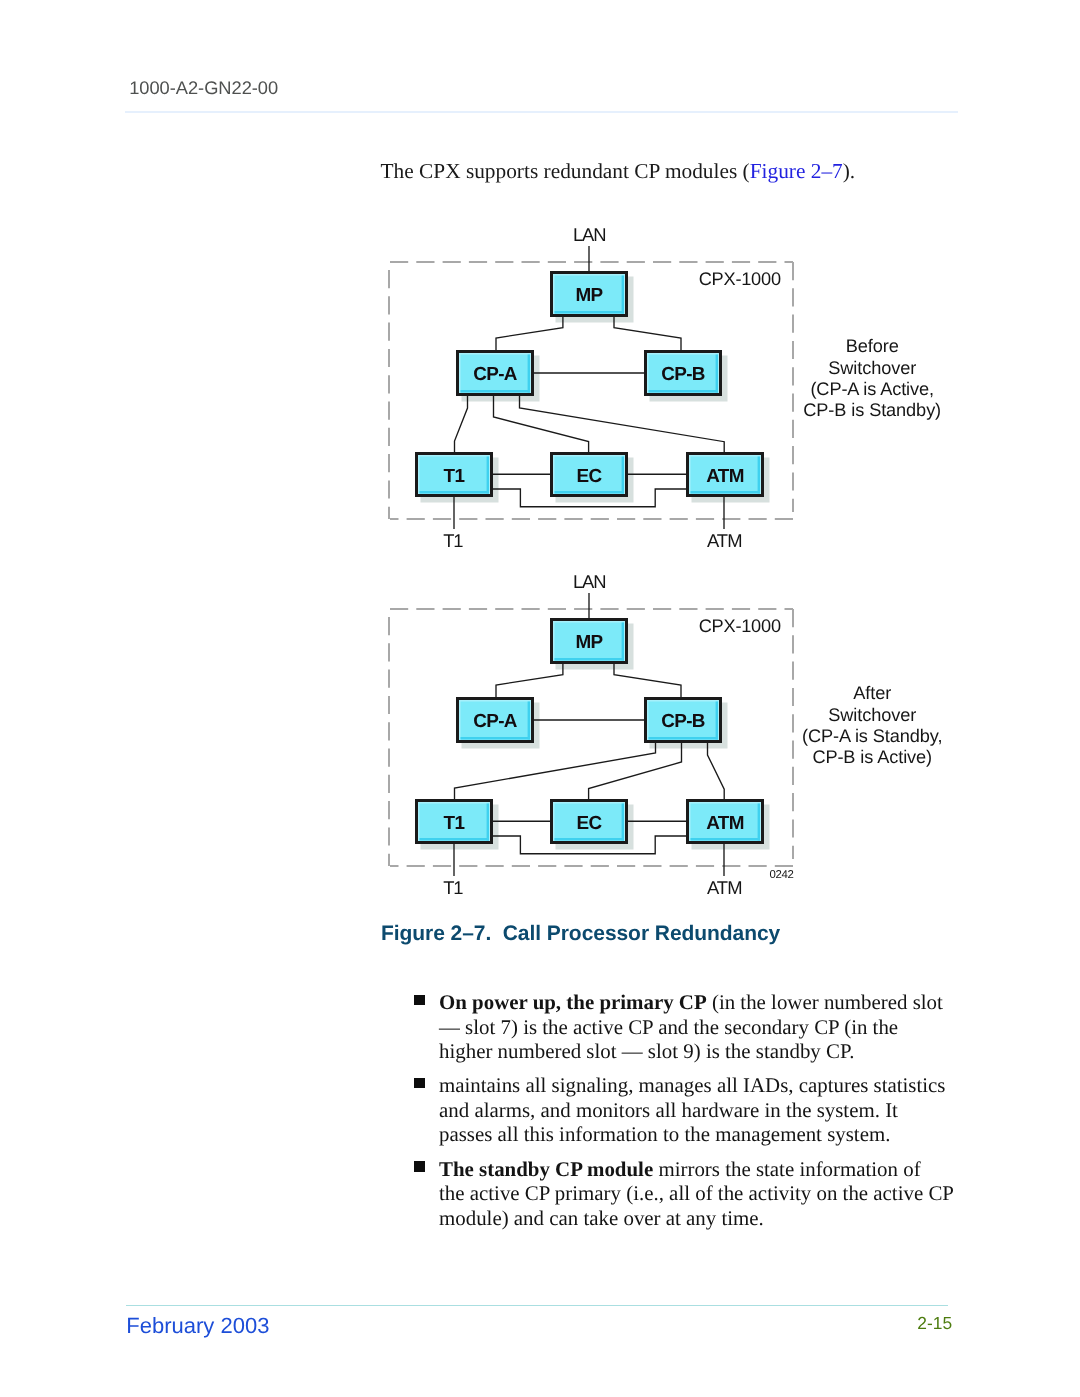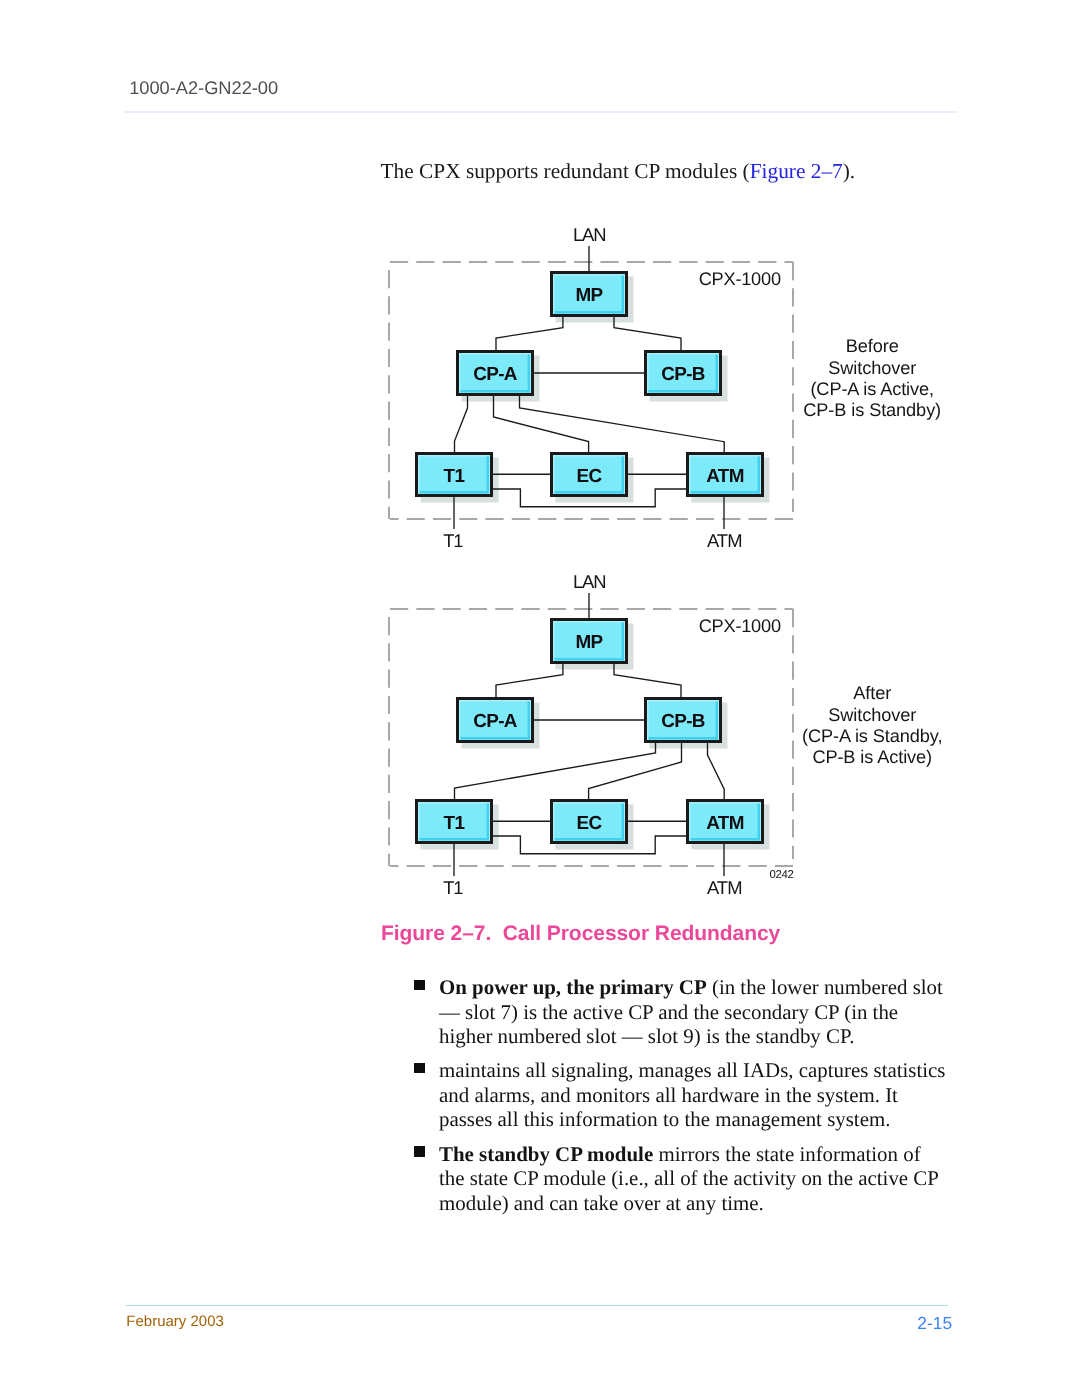--- a/index.html
+++ b/index.html
@@ -9,32 +9,32 @@
   .page{position:absolute;left:0;top:0;width:1080px;height:1397px;}
 
   .hdr-left{position:absolute;left:129.2px;top:76.6px;font-family:"Liberation Sans",sans-serif;
             font-size:18.3px;color:#4f5150;white-space:nowrap;letter-spacing:-0.03px;}
   .hdr-right{position:absolute;left:594.5px;top:78px;font-family:"Liberation Sans",sans-serif;
              font-size:17px;color:#4f5150;white-space:nowrap;letter-spacing:-0.28px;}
   .hdr-rule{position:absolute;left:125px;top:110.6px;width:832.5px;height:2.4px;background:#e6f0fd;}
 
   .ftr-rule{position:absolute;left:126px;top:1304.7px;width:821.5px;height:1.6px;background:#aadfe1;}
   .ftr-left{position:absolute;left:126.3px;top:1313.2px;font-family:"Liberation Sans",sans-serif;
-            font-size:15px;color:#a16207;white-space:nowrap;}
+            font-size:22px;color:#1d4ed8;white-space:nowrap;}
   .ftr-right{position:absolute;left:917.3px;top:1313.2px;font-family:"Liberation Sans",sans-serif;
-             font-size:17.4px;color:#3b82f6;white-space:nowrap;}
+             font-size:17.4px;color:#4d7c0f;white-space:nowrap;}
 
   .intro{position:absolute;left:380.5px;top:158.7px;font-size:21.35px;color:#1a1a1a;white-space:nowrap;}
   .lnk{color:#2222e0;}
 
   .fig-cap{position:absolute;left:381px;top:921.5px;font-family:"Liberation Sans",sans-serif;
-           font-weight:bold;font-size:21px;color:#ec4899;letter-spacing:-0.06px;white-space:pre;}
+           font-weight:bold;font-size:21px;color:#0c4a6e;letter-spacing:-0.06px;white-space:pre;}
 
   .bullets{position:absolute;left:414px;top:975.2px;width:545px;font-size:20.9px;color:#141414;}
-  .bullet{position:relative;padding-left:25px;}
+  .bullet{position:relative;padding-left:25px;margin-top:15px;}
   .bullet.b2{margin-top:9.5px;}
   .bullet.b3{margin-top:10.2px;}
   .bullet .ln{line-height:24.45px;white-space:nowrap;}
   .bullet .sq{position:absolute;left:0.4px;top:4.6px;width:10.6px;height:10.6px;background:#0d0d0d;}
   .bullet b{font-weight:bold;}
 
   svg.diagram{position:absolute;left:0;top:0;}
 </style>
 </head>
 <body>
@@ -197,21 +197,21 @@
       </div>
     <div class="bullet b2">
       <span class="sq"></span>
         <div class="ln"><span>maintains all signaling, manages all IADs, captures statistics</span></div>
         <div class="ln"><span>and alarms, and monitors all hardware in the system. It</span></div>
         <div class="ln"><span>passes all this information to the management system.</span></div>
       </div>
     <div class="bullet b3">
       <span class="sq"></span>
     <div class="ln"><b>The standby CP module</b><span> mirrors the state information of</span></div>
-        <div class="ln"><span>the state CP module (i.e., all of the activity on the active CP</span></div>
+        <div class="ln"><span>the active CP primary (i.e., all of the activity on the active CP</span></div>
         <div class="ln"><span>module) and can take over at any time.</span></div>
       </div>
   </div>
 
   <div class="ftr-rule"></div>
   <div class="ftr-left">February 2003</div>
   <div class="ftr-right">2-15</div>
 </div>
 
 </body></html>

